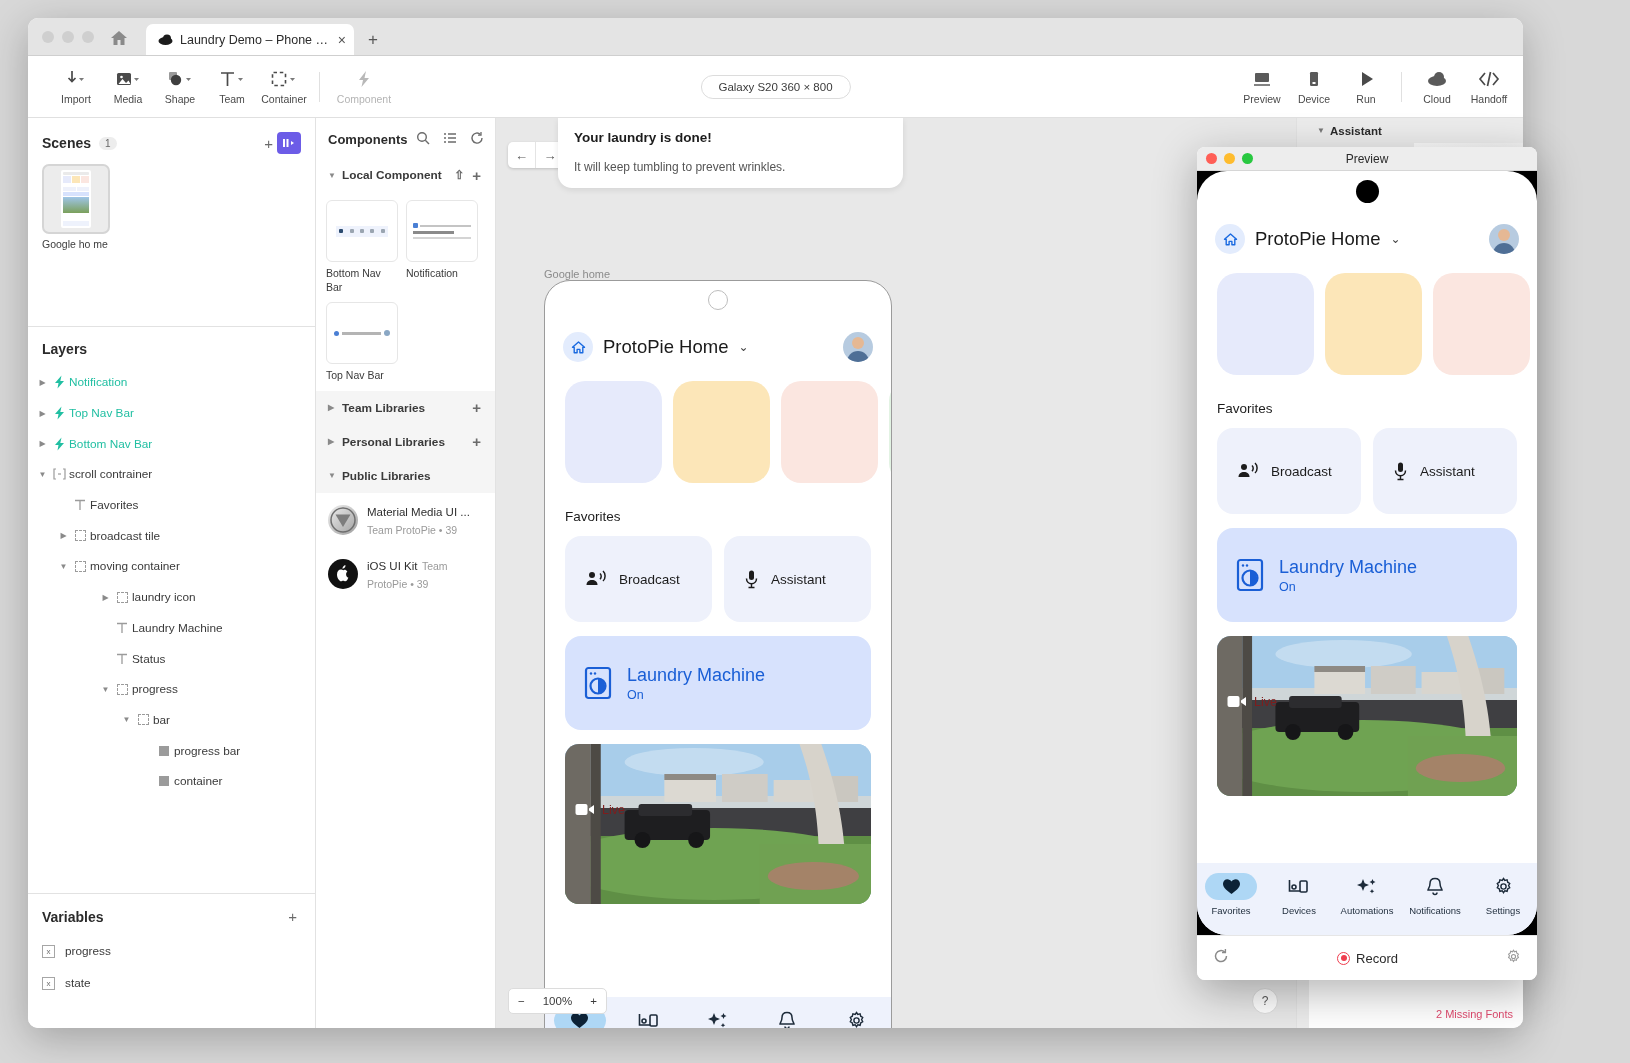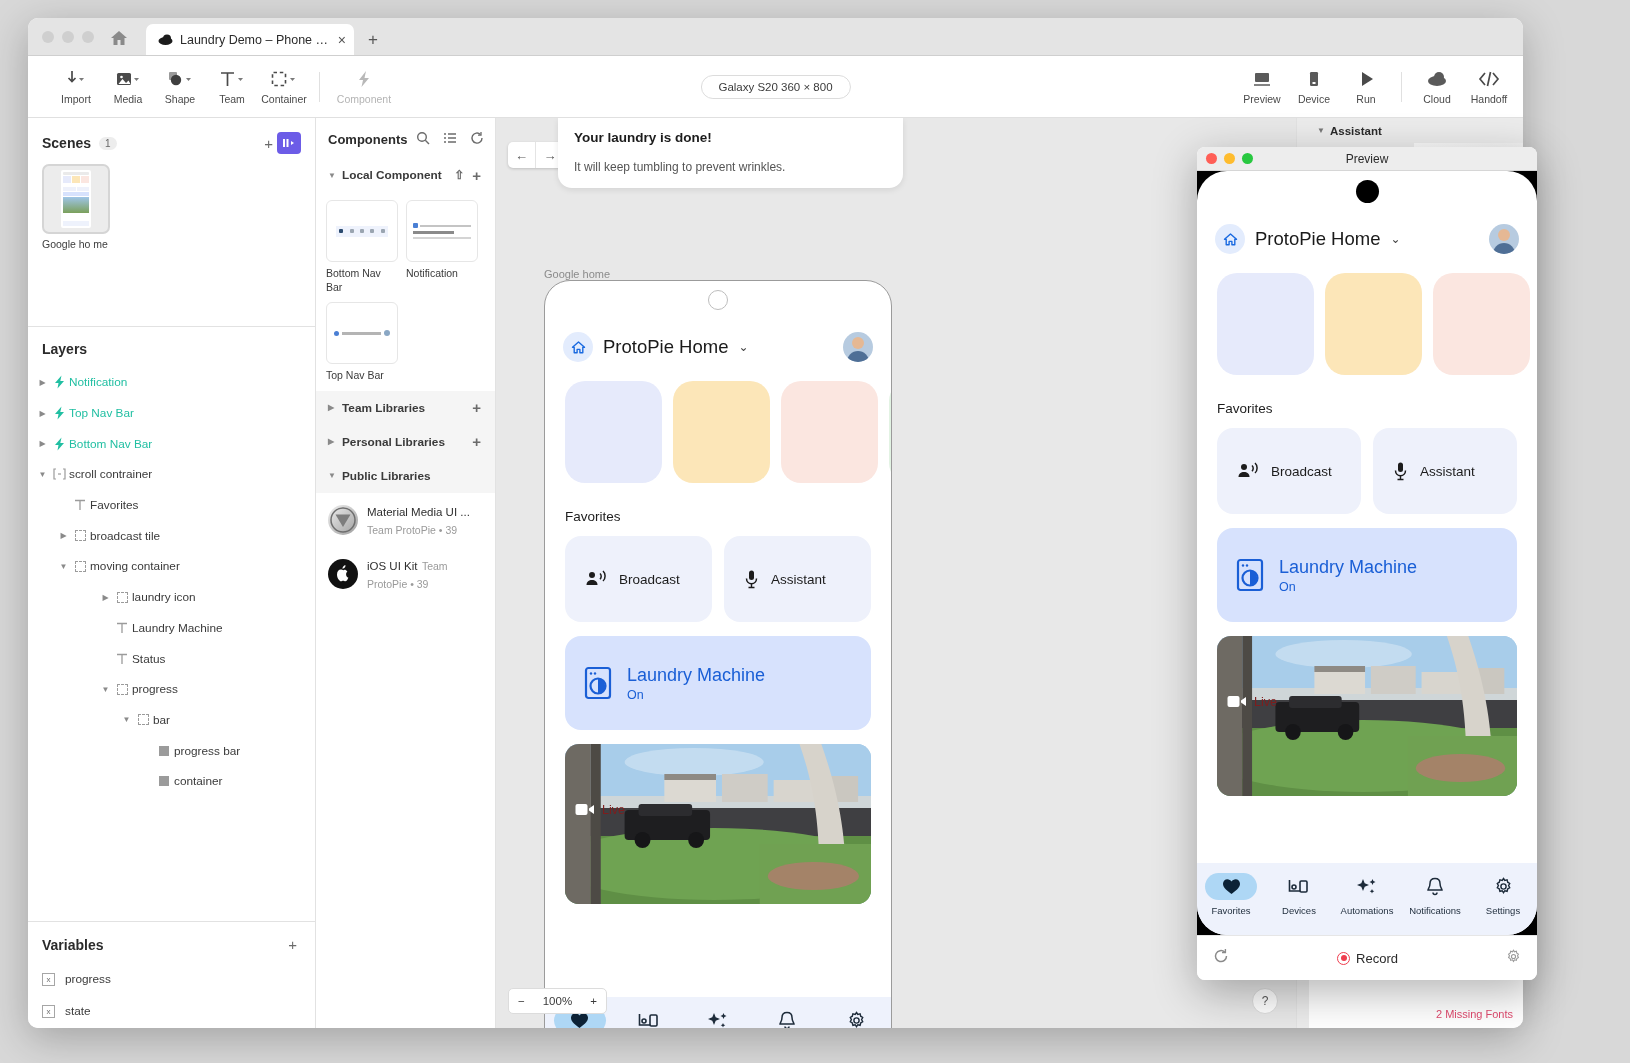--- a/index.html
+++ b/index.html
@@ -94,21 +94,21 @@
            color: #3a3a3a; cursor: pointer; }
   .layer.cmp { color: #21bfa2; }
   .arrow { width: 13px; font-size: 8px; color: #8a8a8a; flex: none; text-align: center; }
   .arrow.down::before { content: "▼"; }
   .arrow.right::before { content: "▶"; }
   .licon { width: 20px; flex: none; display: flex; align-items: center; justify-content: center; }
   .lname { white-space: nowrap; overflow: hidden; text-overflow: ellipsis; }
   .dashbox { width: 11px; height: 11px; border: 1.3px dashed #9b9b9b; }
   .sqbox { width: 10px; height: 10px; background: #9b9b9b; }
 
-  .varssec { border-top: 1px solid #e2e2e2; flex: none; height: 107px; }
+  .varssec { border-top: 1px solid #e2e2e2; flex: none; height: 135px; }
   .varrow { display: flex; align-items: center; height: 32px; font-size: 11.8px;
             color: #3a3a3a; padding-left: 14px; gap: 10px; cursor: pointer; }
   .varicon { width: 13px; height: 13px; border: 1px solid #a6a6a6; color: #6e6e6e;
              font-size: 8px; display: flex; align-items: center; justify-content: center; }
 
   
   .comppanel { width: 180px; border-right: 1px solid #e2e2e2; background: #fff;
                flex: none; display: flex; flex-direction: column; }
   .comphead { display: flex; align-items: center; padding: 13px 10px 10px 12px; gap: 5px; }
   .comphead h3 { font-size: 13px; font-weight: bold; color: #2b2b2b; flex: 1; }

